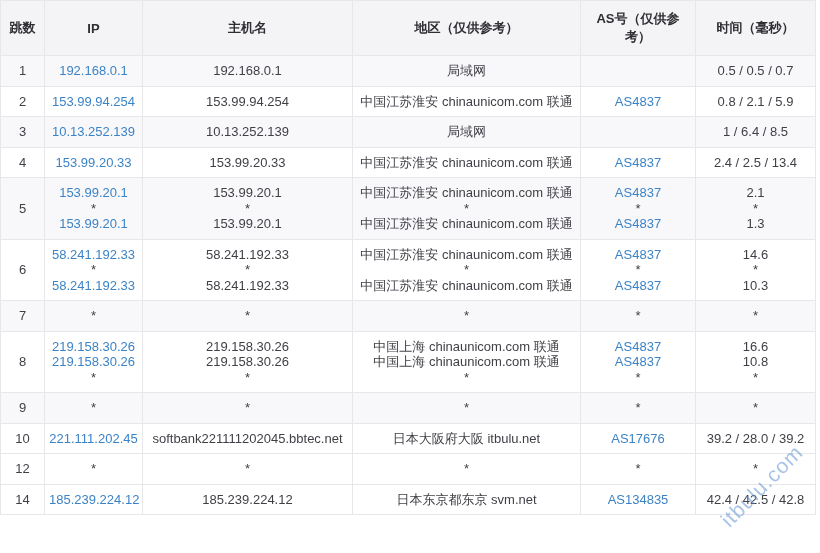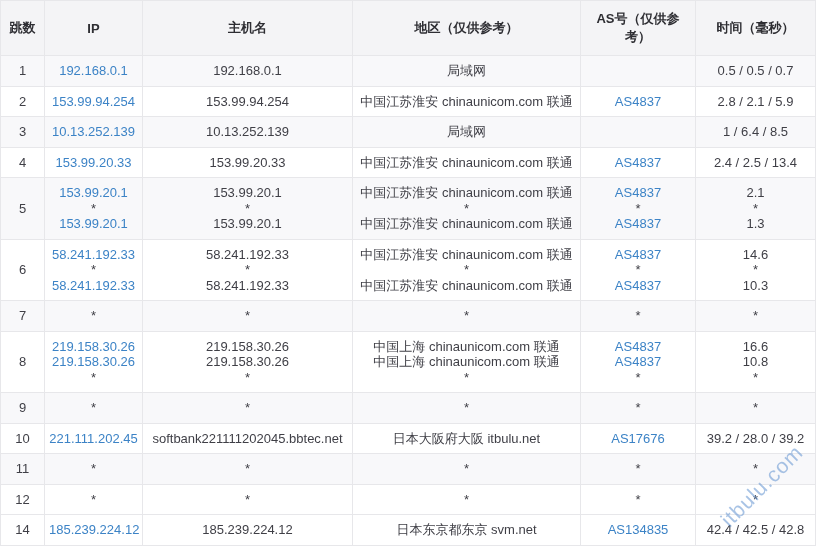--- a/index.html
+++ b/index.html
@@ -100,21 +100,21 @@
           <td>
             <div class="line">153.99.94.254</div>
           </td>
           <td>
             <div class="line">中国江苏淮安 chinaunicom.com 联通</div>
           </td>
           <td>
             <div class="line"><span class="link">AS4837</span></div>
           </td>
           <td>
-            <div class="line">2.8 / 2.1 / 5.9</div>
+            <div class="line">0.8 / 2.1 / 5.9</div>
           </td>
         </tr>
         <tr class="odd">
           <td>3</td>
           <td>
             <div class="line"><span class="link">10.13.252.139</span></div>
           </td>
           <td>
             <div class="line">10.13.252.139</div>
           </td>
@@ -275,38 +275,20 @@
             <div class="line">softbank221111202045.bbtec.net</div>
           </td>
           <td>
             <div class="line">日本大阪府大阪 itbulu.net</div>
           </td>
           <td>
             <div class="line"><span class="link">AS17676</span></div>
           </td>
           <td>
             <div class="line">39.2 / 28.0 / 39.2</div>
-          </td>
-        </tr>
-        <tr class="odd">
-          <td>11</td>
-          <td>
-            <div class="line">*</div>
-          </td>
-          <td>
-            <div class="line">*</div>
-          </td>
-          <td>
-            <div class="line">*</div>
-          </td>
-          <td>
-            <div class="line">*</div>
-          </td>
-          <td>
-            <div class="line">*</div>
           </td>
         </tr>
         <tr class="even">
           <td>12</td>
           <td>
             <div class="line">*</div>
           </td>
           <td>
             <div class="line">*</div>
           </td>

